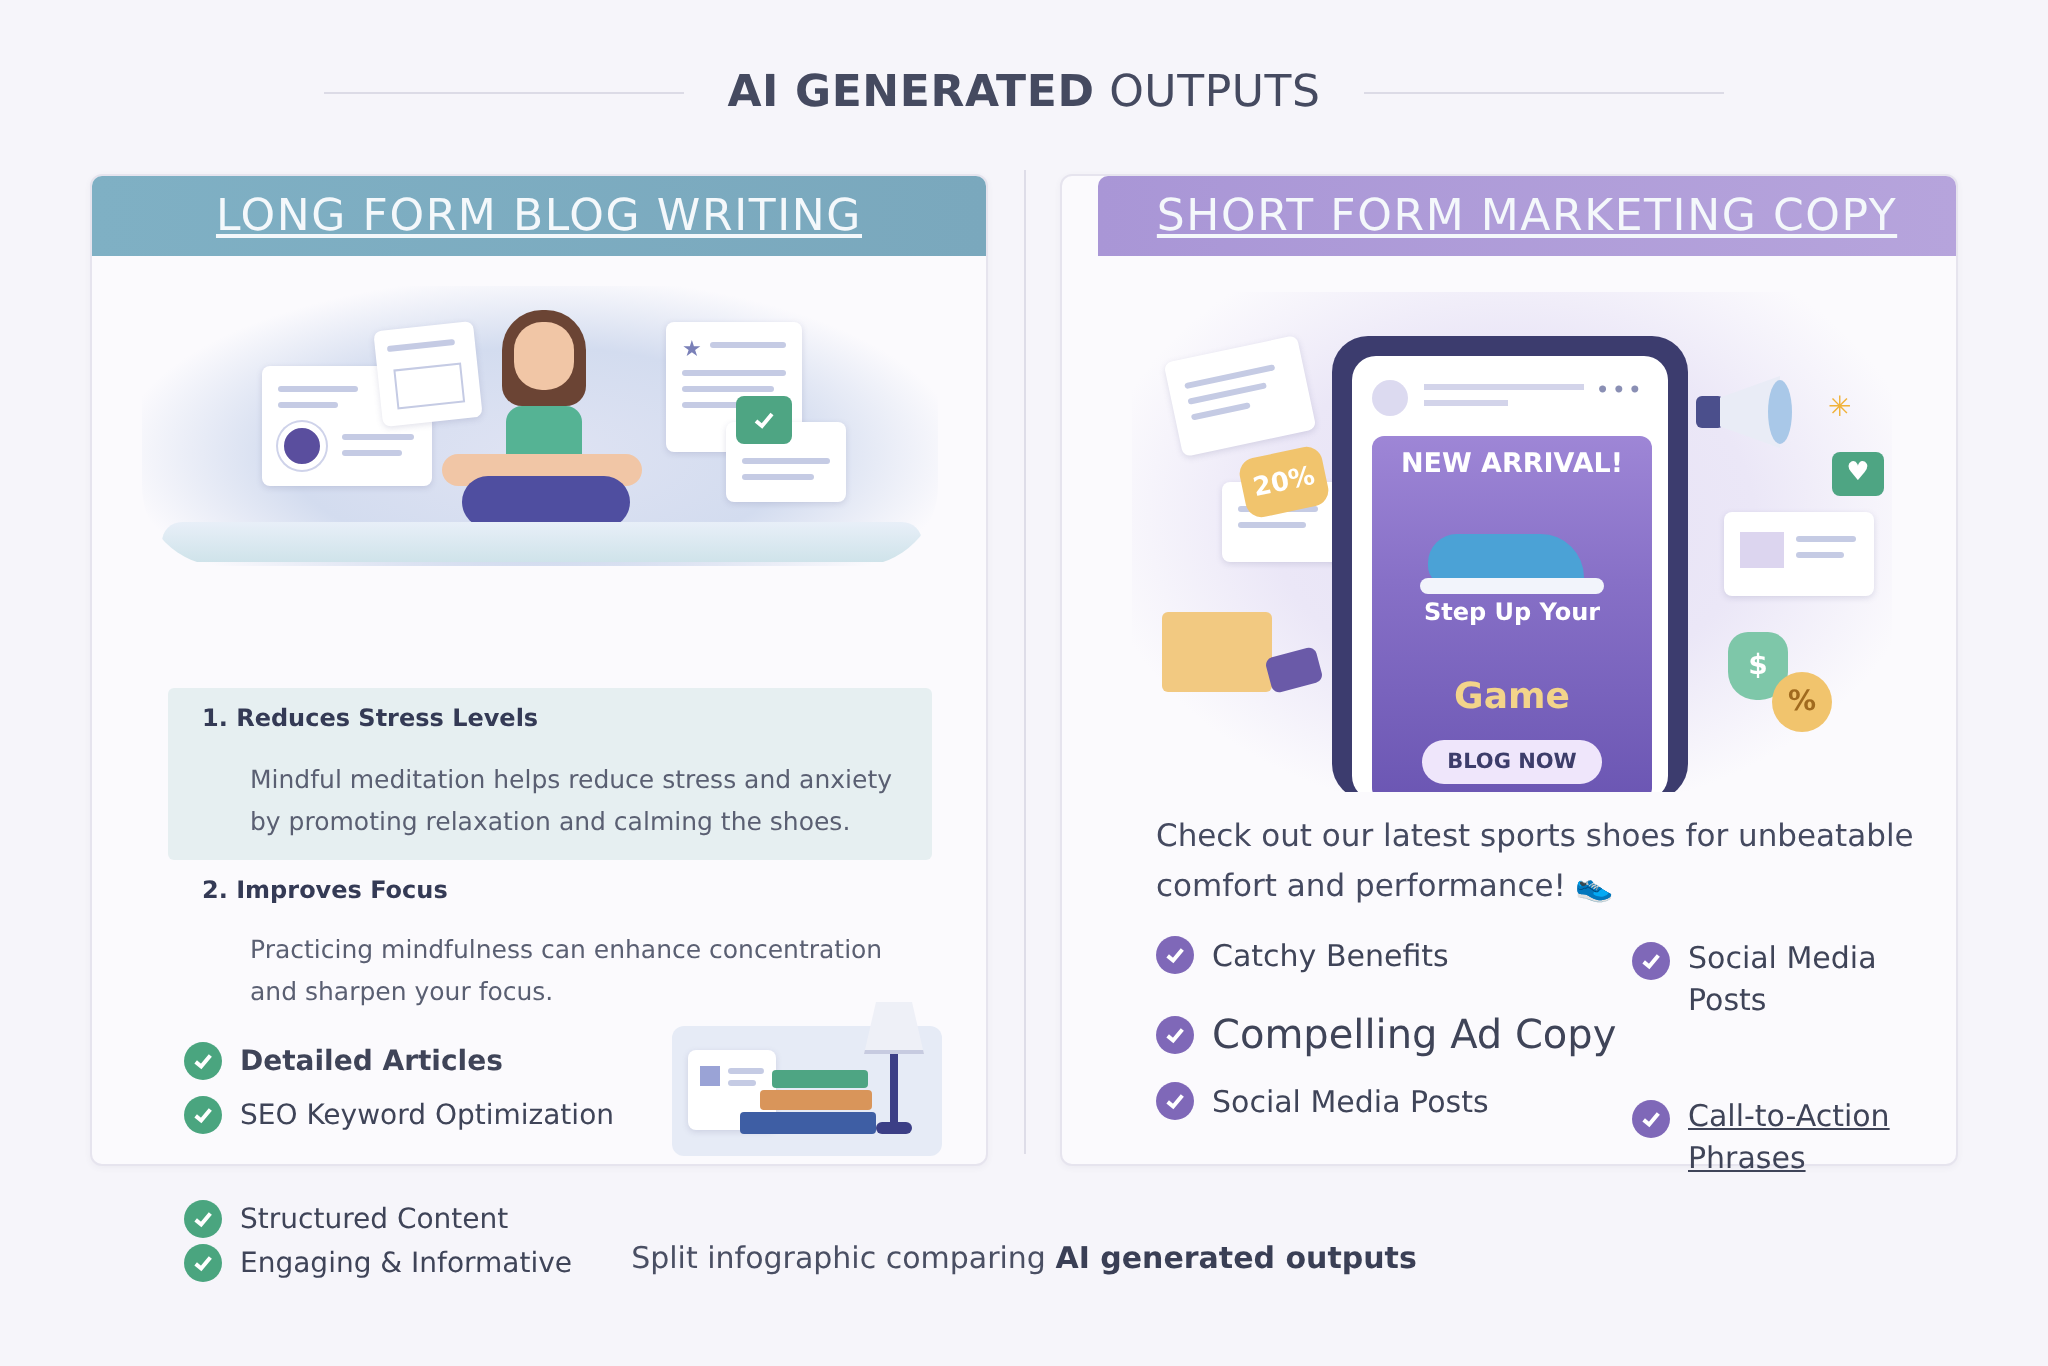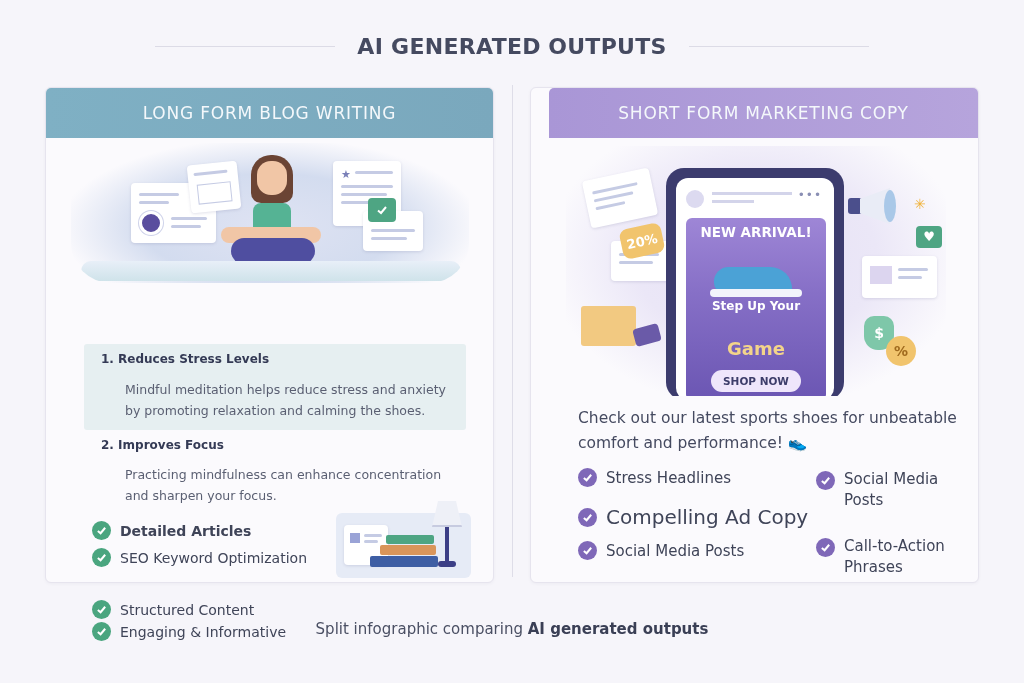--- a/index.html
+++ b/index.html
@@ -12,36 +12,36 @@
   }
   .title-row {
     position: absolute; top: 28px; left: 0; width: 1024px; height: 36px;
     display: flex; align-items: center; justify-content: center;
   }
   .title-line { height: 1px; background: #dcdbe6; width: 180px; }
   .title {
     margin: 0 22px; font-size: 22px; letter-spacing: 0.3px; color: #454a60;
   }
   .title b { font-weight: bold; }
-  .title span.light { font-weight: bold; }
+  .title span.light { font-weight: normal; }
   .divider {
     position: absolute; left: 512px; top: 85px; width: 1px; height: 492px;
     background: #dedde8;
   }
   .card {
     position: absolute; top: 87px; height: 496px;
     background: #fbfafd; border: 1px solid #e6e4ee; border-radius: 6px;
     box-shadow: 0 1px 3px rgba(80,80,120,0.06);
   }
   .card.left { left: 45px; width: 449px; }
   .card.right { left: 530px; width: 449px; padding-left: 18px; }
   .card-header {
-    height: 50px; border-radius: 5px 5px 0 0;
+    height: 40px; border-radius: 5px 5px 0 0;
     display: flex; align-items: center; justify-content: center;
-    color: #f4f8fb; font-size: 17px; letter-spacing: 0.8px;
+    color: #f4f8fb; font-size: 22px; letter-spacing: 0.8px; text-decoration: underline;
   }
   .left .card-header { background: linear-gradient(90deg,#7fb0c4,#7aa8bd); }
   .right .card-header { background: linear-gradient(90deg,#a996d6,#b6a4dc); }
 
   
   .illus { position: absolute; border-radius: 40px; overflow: hidden; }
   .illus-left {
     left: 25px; top: 55px; width: 398px; height: 140px;
     background: radial-gradient(ellipse at 50% 60%, #dfe3f3 0%, #d3dcef 45%, rgba(220,226,240,0) 75%);
   }
@@ -224,21 +224,21 @@
         <div class="ln" style="position:absolute;left:36px;top:22px;width:42px;height:3px;background:#d3d4ea;"></div>
         <div style="position:absolute;right:12px;top:10px;color:#8a8fb4;font-size:12px;letter-spacing:1px;">•••</div>
         <div style="position:absolute;left:10px;top:40px;width:140px;height:182px;background:linear-gradient(180deg,#9e86d6 0%,#8770c7 40%,#6b56b3 100%);border-radius:6px;">
           <div style="position:absolute;top:6px;left:0;width:100%;text-align:center;color:#fff;font-weight:bold;font-size:13.5px;">NEW ARRIVAL!</div>
           <div style="position:absolute;left:20px;top:45px;width:100px;height:38px;">
             <div style="position:absolute;left:8px;top:4px;width:78px;height:26px;background:#4ba2d6;border-radius:20px 30px 6px 14px;"></div>
             <div style="position:absolute;left:4px;top:26px;width:92px;height:8px;background:#f2f4fb;border-radius:6px;"></div>
           </div>
           <div style="position:absolute;top:81px;left:0;width:100%;text-align:center;color:#fff;font-weight:bold;font-size:12px;">Step Up Your</div>
           <div style="position:absolute;top:120px;left:0;width:100%;text-align:center;color:#f3d48a;font-weight:bold;font-size:18px;">Game</div>
-          <div style="position:absolute;top:152px;left:25px;width:90px;height:22px;background:#efe6fb;border-radius:11px;text-align:center;line-height:22px;color:#3d3d6a;font-weight:bold;font-size:10.5px;">SHOP NOW</div>
+          <div style="position:absolute;top:152px;left:25px;width:90px;height:22px;background:#efe6fb;border-radius:11px;text-align:center;line-height:22px;color:#3d3d6a;font-weight:bold;font-size:10.5px;">BLOG NOW</div>
         </div>
       </div>
     </div>
 
     <div style="position:absolute;left:282px;top:40px;width:48px;height:40px;">
       <div style="position:absolute;left:0;top:12px;width:14px;height:16px;background:#4b4f8c;border-radius:3px;"></div>
       <div style="position:absolute;left:12px;top:2px;width:30px;height:36px;background:#e9ecf6;clip-path:polygon(0 30%,100% 0,100% 100%,0 70%);"></div>
       <div style="position:absolute;left:36px;top:4px;width:12px;height:32px;background:#a9c8e8;border-radius:50%;"></div>
     </div>
     <div style="position:absolute;left:348px;top:50px;color:#f0b23a;font-size:14px;">✳</div>
@@ -253,21 +253,21 @@
   </div>
 
   <div class="ad-copy">Check out our latest sports shoes for unbeatable comfort and performance! 👟</div>
 
   <div class="check-item" style="left:47px;top:380px;">
     <span class="check-icon purple">
         <svg viewBox="0 0 12 12">
           <path d="M2 6.5 L5 9 L10 3" stroke="#fff" stroke-width="2.2" fill="none"></path>
         </svg>
       </span>
-    <span style="font-size:15px;">Stress Headlines</span>
+    <span style="font-size:15px;">Catchy Benefits</span>
   </div>
   <div class="check-item" style="left:47px;top:417px;">
     <span class="check-icon purple">
         <svg viewBox="0 0 12 12">
           <path d="M2 6.5 L5 9 L10 3" stroke="#fff" stroke-width="2.2" fill="none"></path>
         </svg>
       </span>
     <span style="font-size:20px;">Compelling Ad Copy</span>
   </div>
   <div class="check-item" style="left:47px;top:453px;">
@@ -279,21 +279,21 @@
     <span style="font-size:15px;">Social Media Posts</span>
   </div>
   <div class="check-item" style="left:285px;top:381px;align-items:flex-start;white-space:normal;width:150px;">
     <span class="check-icon purple" style="margin-top:2px;">
         <svg viewBox="0 0 12 12">
           <path d="M2 6.5 L5 9 L10 3" stroke="#fff" stroke-width="2.2" fill="none"></path>
         </svg>
       </span>
     <span style="font-size:15px;line-height:21px;width:110px;">Social Media Posts</span>
   </div>
-  <div class="check-item" style="left:285px;top:448px;align-items:flex-start;white-space:normal;width:150px;">
+  <div class="check-item" style="left:285px;top:460px;align-items:flex-start;white-space:normal;width:150px;text-decoration:underline;">
     <span class="check-icon purple" style="margin-top:2px;">
         <svg viewBox="0 0 12 12">
           <path d="M2 6.5 L5 9 L10 3" stroke="#fff" stroke-width="2.2" fill="none"></path>
         </svg>
       </span>
     <span style="font-size:15px;line-height:21px;width:120px;">Call-to-Action Phrases</span>
   </div>
 </div>
 
 <div class="caption">

